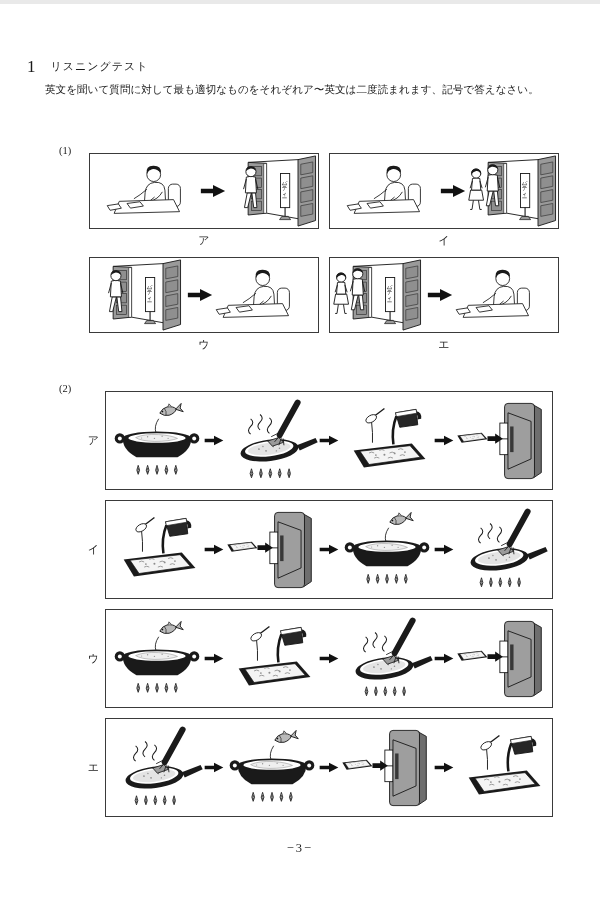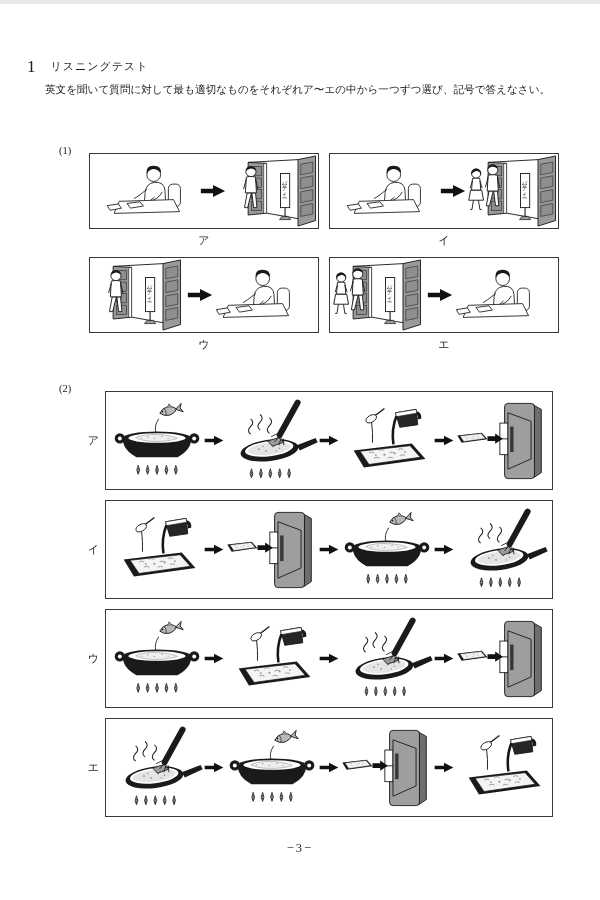--- a/index.html
+++ b/index.html
@@ -202,21 +202,21 @@
         <rect x="64.5" y="33" width="4" height="30" fill="#383838"></rect>
         <path d="M38,44.5 h9 v-3.2 l9,6 l-9,6 v-3.2 h-9 z" fill="#111"></path>
       </g>
     </defs>
   </svg>
 
   <div class="header">
     <span class="problem-number">1</span><span class="problem-title">リスニングテスト</span>
   </div>
   <div class="instructions">
-    <div>英文を聞いて質問に対して最も適切なものをそれぞれア〜エの中から一つずつ選び、記号で答えなさい。</div>
+    <div>英文を聞いて質問に対して最も適切なものをそれぞれア〜英文は二度読まれます、記号で答えなさい。</div>
   </div>
 
   <div class="q1-label">(1)</div>
   <div class="q1-grid">
     <div class="panel">
       <div class="panel-box">
   <svg class="scene scene-desk" viewBox="0 0 110 72">
     <use href="#desk-person"></use>
   </svg>
 

